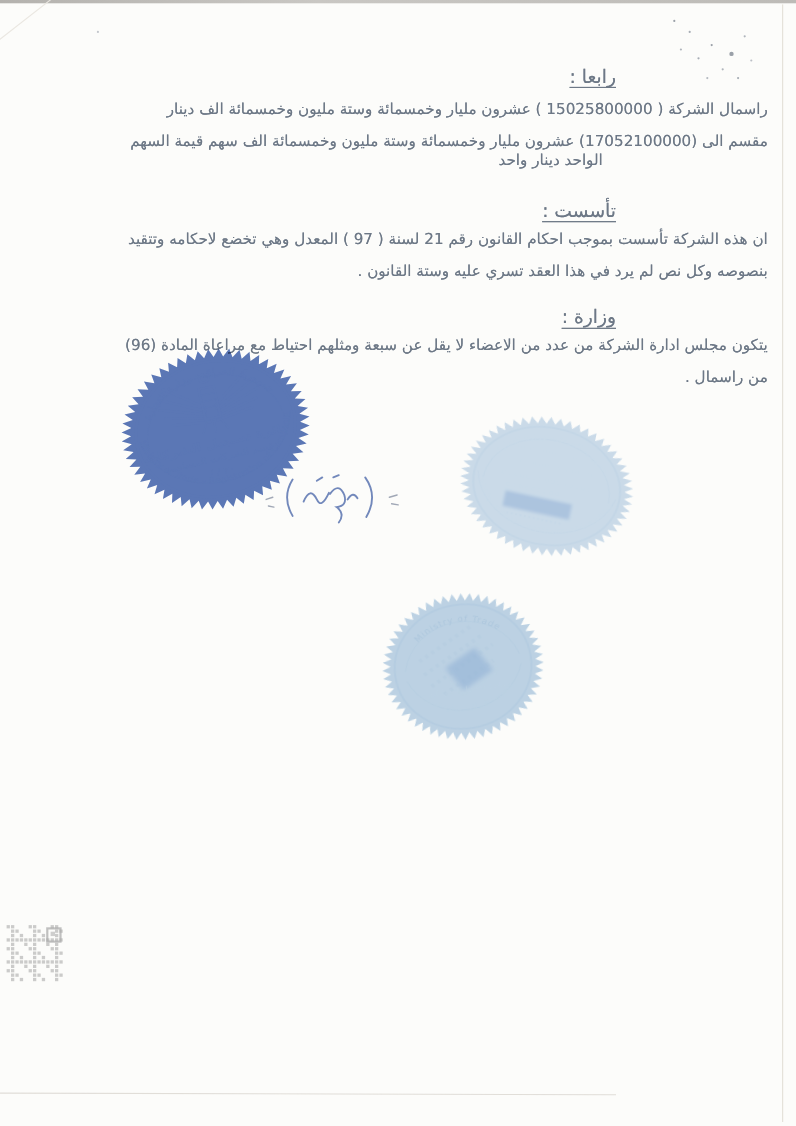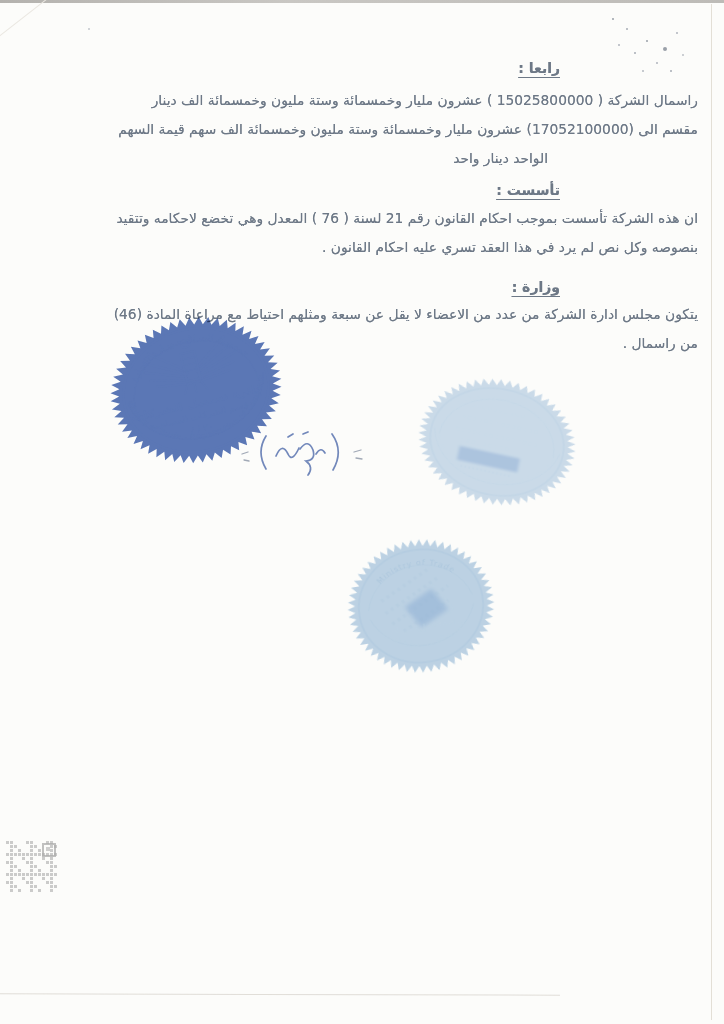--- a/index.html
+++ b/index.html
@@ -13,23 +13,23 @@
   .corner-fold{position:absolute;left:-18px;top:18px;width:80px;height:1px;
        background:#eae7e1;transform:rotate(-38deg);}
   .speckles{position:absolute;left:612px;top:18px;width:2px;height:2px;background:#9aa0a8;border-radius:50%;
        box-shadow:14px 10px 0 #a7adb5,34px 22px 0 #9aa0a8,52px 30px 0 1px #9aa0a8,
        22px 34px 0 #a7adb5,44px 44px 0 #b0b5bc,64px 14px 0 #b0b5bc,6px 26px 0 #b0b5bc,
        58px 52px 0 #a7adb5,30px 52px 0 #b5bac0,70px 36px 0 #bcc0c6,-524px 10px 0 #c3c7cc;}
 
   
   .doc-text{position:absolute;left:16px;right:26px;top:0;direction:rtl;
        color:#6d7886;}
-  .heading{position:absolute;right:138px;font-size:14px;letter-spacing:0;
+  .heading{position:absolute;right:138px;font-size:17px;letter-spacing:0;
        text-decoration:underline;text-underline-offset:4px;
-       text-shadow:0 0 .5px #8a94a0;font-weight:bold;}
+       text-shadow:0 0 .5px #8a94a0;}
   .pline{position:absolute;right:0;left:0;font-size:13.8px;line-height:29px;
        text-align:right;white-space:nowrap;text-shadow:0 0 .5px #8a94a0;}
   .pline.indent{right:150px;}
 
   
   .stamp{position:absolute;mix-blend-mode:multiply;}
   .stamp svg{width:100%;height:100%;}
   .stamp-main{left:108px;top:316px;width:176px;height:148px;transform:rotate(-13deg);opacity:.85;}
   .stamp-faint-right{left:416px;top:378px;width:162px;height:128px;transform:rotate(12deg);opacity:.5;filter:blur(.4px);}
   .stamp-faint-center{left:346px;top:538px;width:150px;height:136px;transform:rotate(-9deg);opacity:.62;filter:blur(.3px);}
@@ -49,28 +49,28 @@
 <div class="scan-top-strip"></div>
 <div class="scan-right-edge"></div>
 <div class="scan-bottom-line"></div>
 <div class="corner-fold"></div>
 <div class="speckles"></div>
 
 <div class="doc-text">
   <div class="heading" style="top:60px">رابعا :</div>
   <div class="pline" style="top:86px">راسمال الشركة ( 15025800000 ) عشرون مليار وخمسمائة وستة مليون وخمسمائة الف دينار</div>
   <div class="pline" style="top:115px">مقسم الى (17052100000) عشرون مليار وخمسمائة وستة مليون وخمسمائة الف سهم قيمة السهم</div>
-  <div class="pline indent" style="top:144px">الواحد دينار واحد</div>
+  <div class="pline indent" style="top:132px">الواحد دينار واحد</div>
 
   <div class="heading" style="top:182px">تأسست :</div>
-  <div class="pline" style="top:204px">ان هذه الشركة تأسست بموجب احكام القانون رقم 21 لسنة ( 76 ) المعدل وهي تخضع لاحكامه وتتقيد</div>
-  <div class="pline" style="top:233px">بنصوصه وكل نص لم يرد في هذا العقد تسري عليه احكام القانون .</div>
+  <div class="pline" style="top:204px">ان هذه الشركة تأسست بموجب احكام القانون رقم 21 لسنة ( 97 ) المعدل وهي تخضع لاحكامه وتتقيد</div>
+  <div class="pline" style="top:233px">بنصوصه وكل نص لم يرد في هذا العقد تسري عليه وستة القانون .</div>
 
   <div class="heading" style="top:279px">وزارة :</div>
-  <div class="pline" style="top:300px">يتكون مجلس ادارة الشركة من عدد من الاعضاء لا يقل عن سبعة ومثلهم احتياط مع مراعاة المادة (46)</div>
+  <div class="pline" style="top:300px">يتكون مجلس ادارة الشركة من عدد من الاعضاء لا يقل عن سبعة ومثلهم احتياط مع مراعاة المادة (96)</div>
   <div class="pline" style="top:329px">من راسمال .</div>
 </div>
 
 <div class="stamp stamp-main">
   <svg viewBox="0 0 200 200" preserveAspectRatio="none">
     <g stroke="#3f60ad" fill="none">
       <polygon fill="#3f60ad" stroke="none" points="198.0,100.0 187.9,104.9 197.4,111.0 186.8,114.7 195.5,121.8 184.6,124.4 192.5,132.4 181.3,133.7 188.3,142.5 177.0,142.6 183.0,152.1 171.8,150.9 176.6,161.1 165.6,158.6 169.3,169.3 158.6,165.6 161.1,176.6 150.9,171.8 152.1,183.0 142.6,177.0 142.5,188.3 133.7,181.3 132.4,192.5 124.4,184.6 121.8,195.5 114.7,186.8 111.0,197.4 104.9,187.9 100.0,198.0 95.1,187.9 89.0,197.4 85.3,186.8 78.2,195.5 75.6,184.6 67.6,192.5 66.3,181.3 57.5,188.3 57.4,177.0 47.9,183.0 49.1,171.8 38.9,176.6 41.4,165.6 30.7,169.3 34.4,158.6 23.4,161.1 28.2,150.9 17.0,152.1 23.0,142.6 11.7,142.5 18.7,133.7 7.5,132.4 15.4,124.4 4.5,121.8 13.2,114.7 2.6,111.0 12.1,104.9 2.0,100.0 12.1,95.1 2.6,89.0 13.2,85.3 4.5,78.2 15.4,75.6 7.5,67.6 18.7,66.3 11.7,57.5 23.0,57.4 17.0,47.9 28.2,49.1 23.4,38.9 34.4,41.4 30.7,30.7 41.4,34.4 38.9,23.4 49.1,28.2 47.9,17.0 57.4,23.0 57.5,11.7 66.3,18.7 67.6,7.5 75.6,15.4 78.2,4.5 85.3,13.2 89.0,2.6 95.1,12.1 100.0,2.0 104.9,12.1 111.0,2.6 114.7,13.2 121.8,4.5 124.4,15.4 132.4,7.5 133.7,18.7 142.5,11.7 142.6,23.0 152.1,17.0 150.9,28.2 161.1,23.4 158.6,34.4 169.3,30.7 165.6,41.4 176.6,38.9 171.8,49.1 183.0,47.9 177.0,57.4 188.3,57.5 181.3,66.3 192.5,67.6 184.6,75.6 195.5,78.2 186.8,85.3 197.4,89.0 187.9,95.1"></polygon>
       <circle cx="100" cy="100" r="83" stroke-width="3"></circle>
 
       <g stroke-width="3" stroke-linecap="round">

